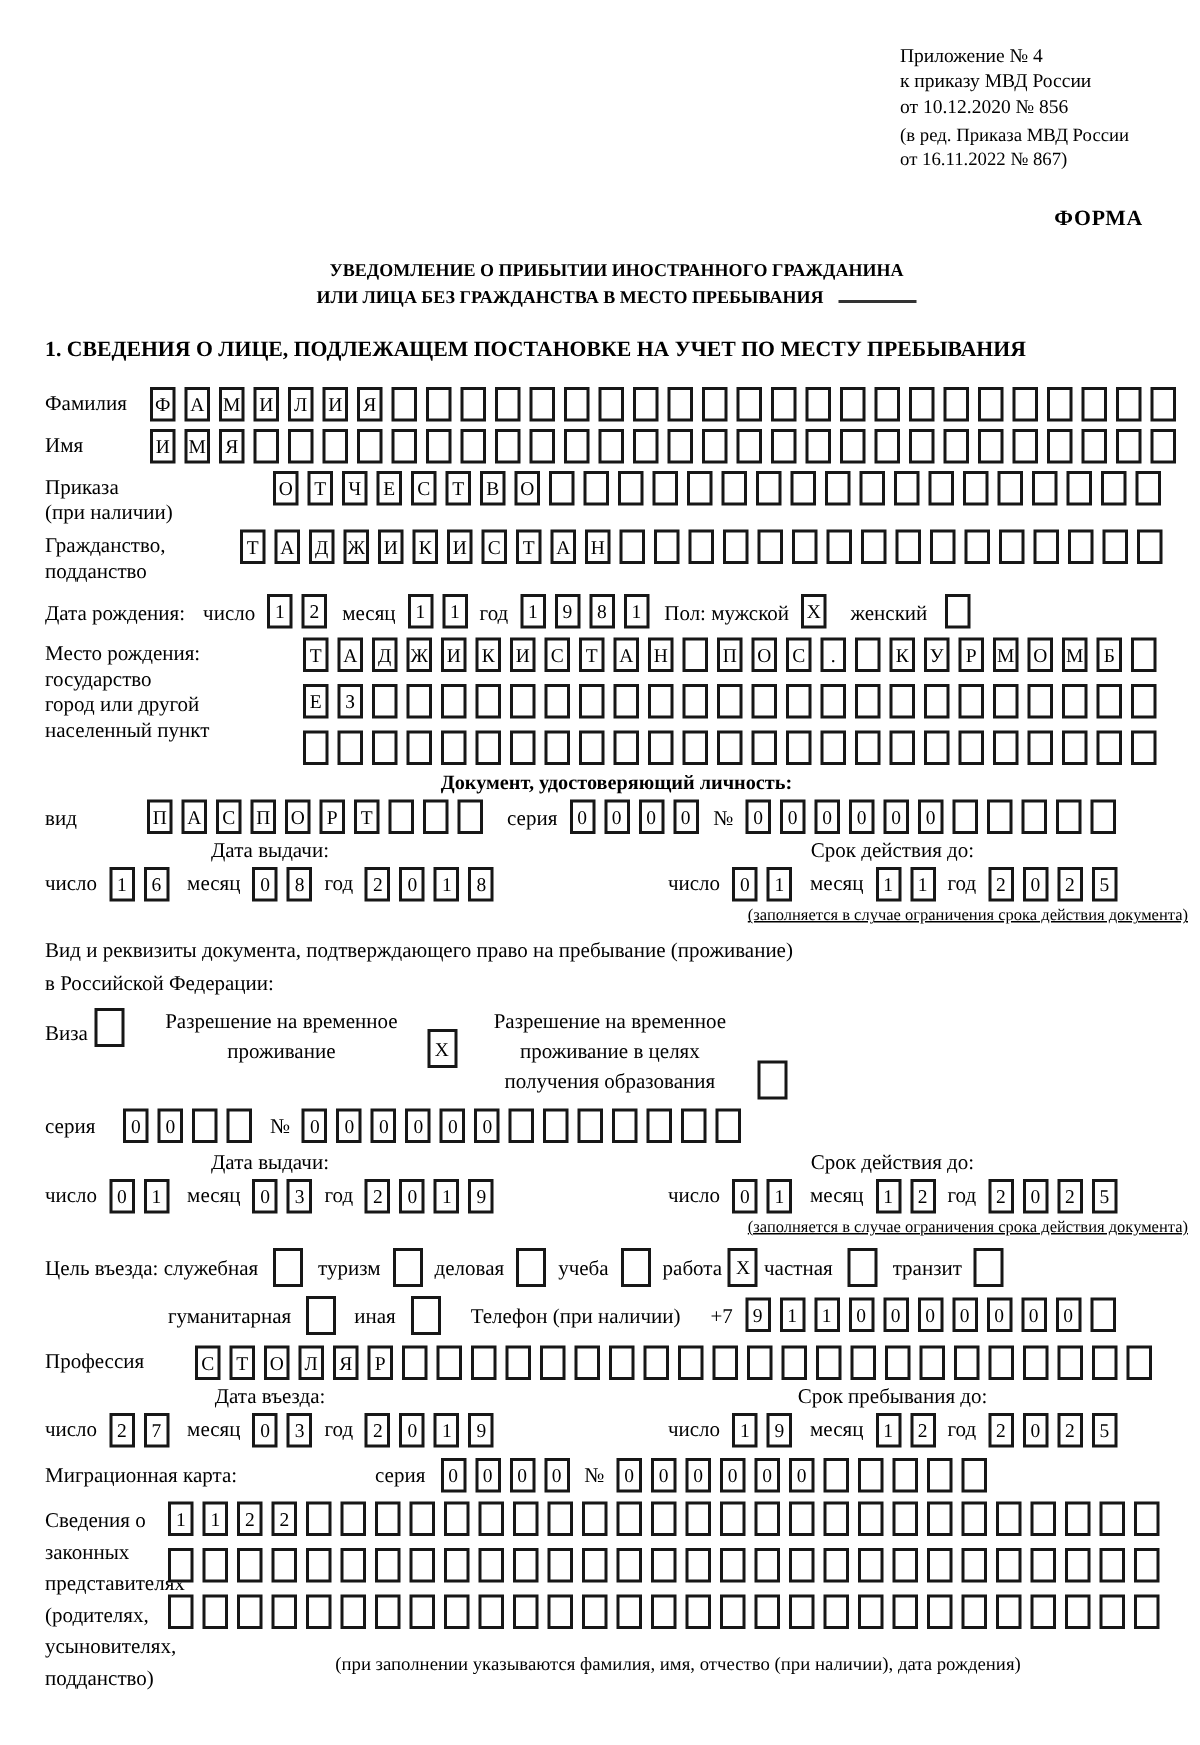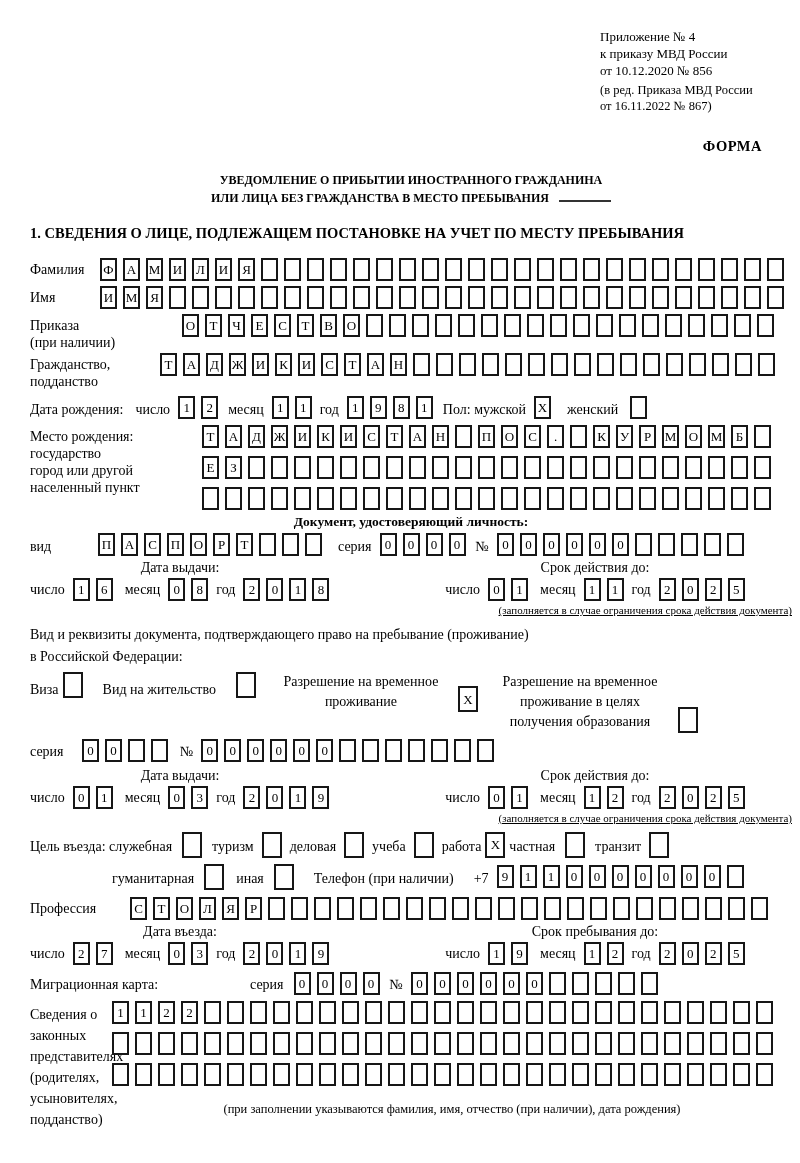--- a/index.html
+++ b/index.html
@@ -426,26 +426,20 @@
     <div>в Российской Федерации:</div>
   </div>
 
   <div class="visa-row">
     <div class="visa-item">
       <span class="lbl" style="padding-top:4px;">Виза</span>
       <span class="cells cbx" style="margin-left:4px;">
           <span class="cell"></span>
         </span>
     </div>
-    <div class="visa-item gap20">
-      <span class="lbl" style="padding-top:4px;">Вид на жительство</span>
-      <span class="cells cbx gap20">
-          <span class="cell"></span>
-        </span>
-    </div>
     <div class="visa-item gap16">
       <span class="vlbl" style="width:178px;">
         <span>Разрешение на временное</span><br>
         <span>проживание</span>
       </span>
       <span class="cells cbx gap8">
           <span class="cell">X</span>
         </span>
     </div>
     <div class="visa-item gap12">

